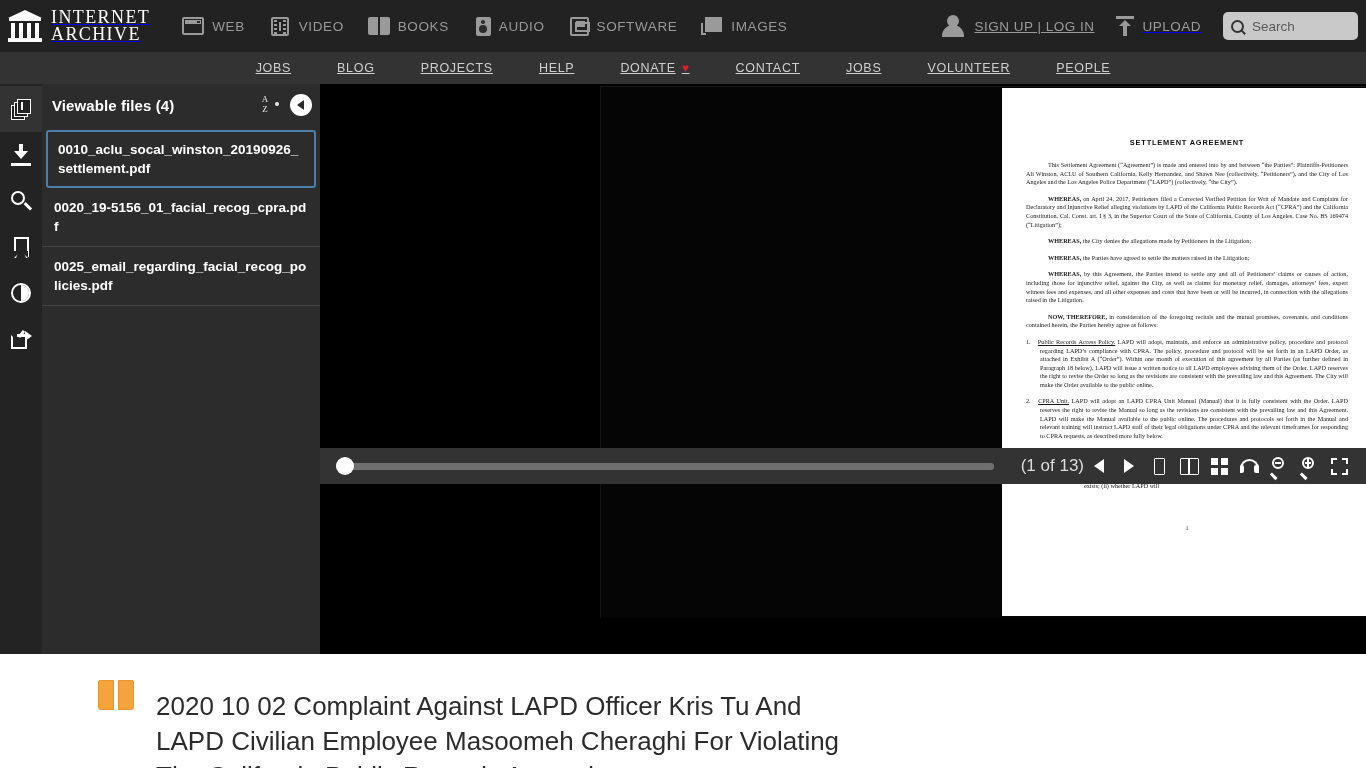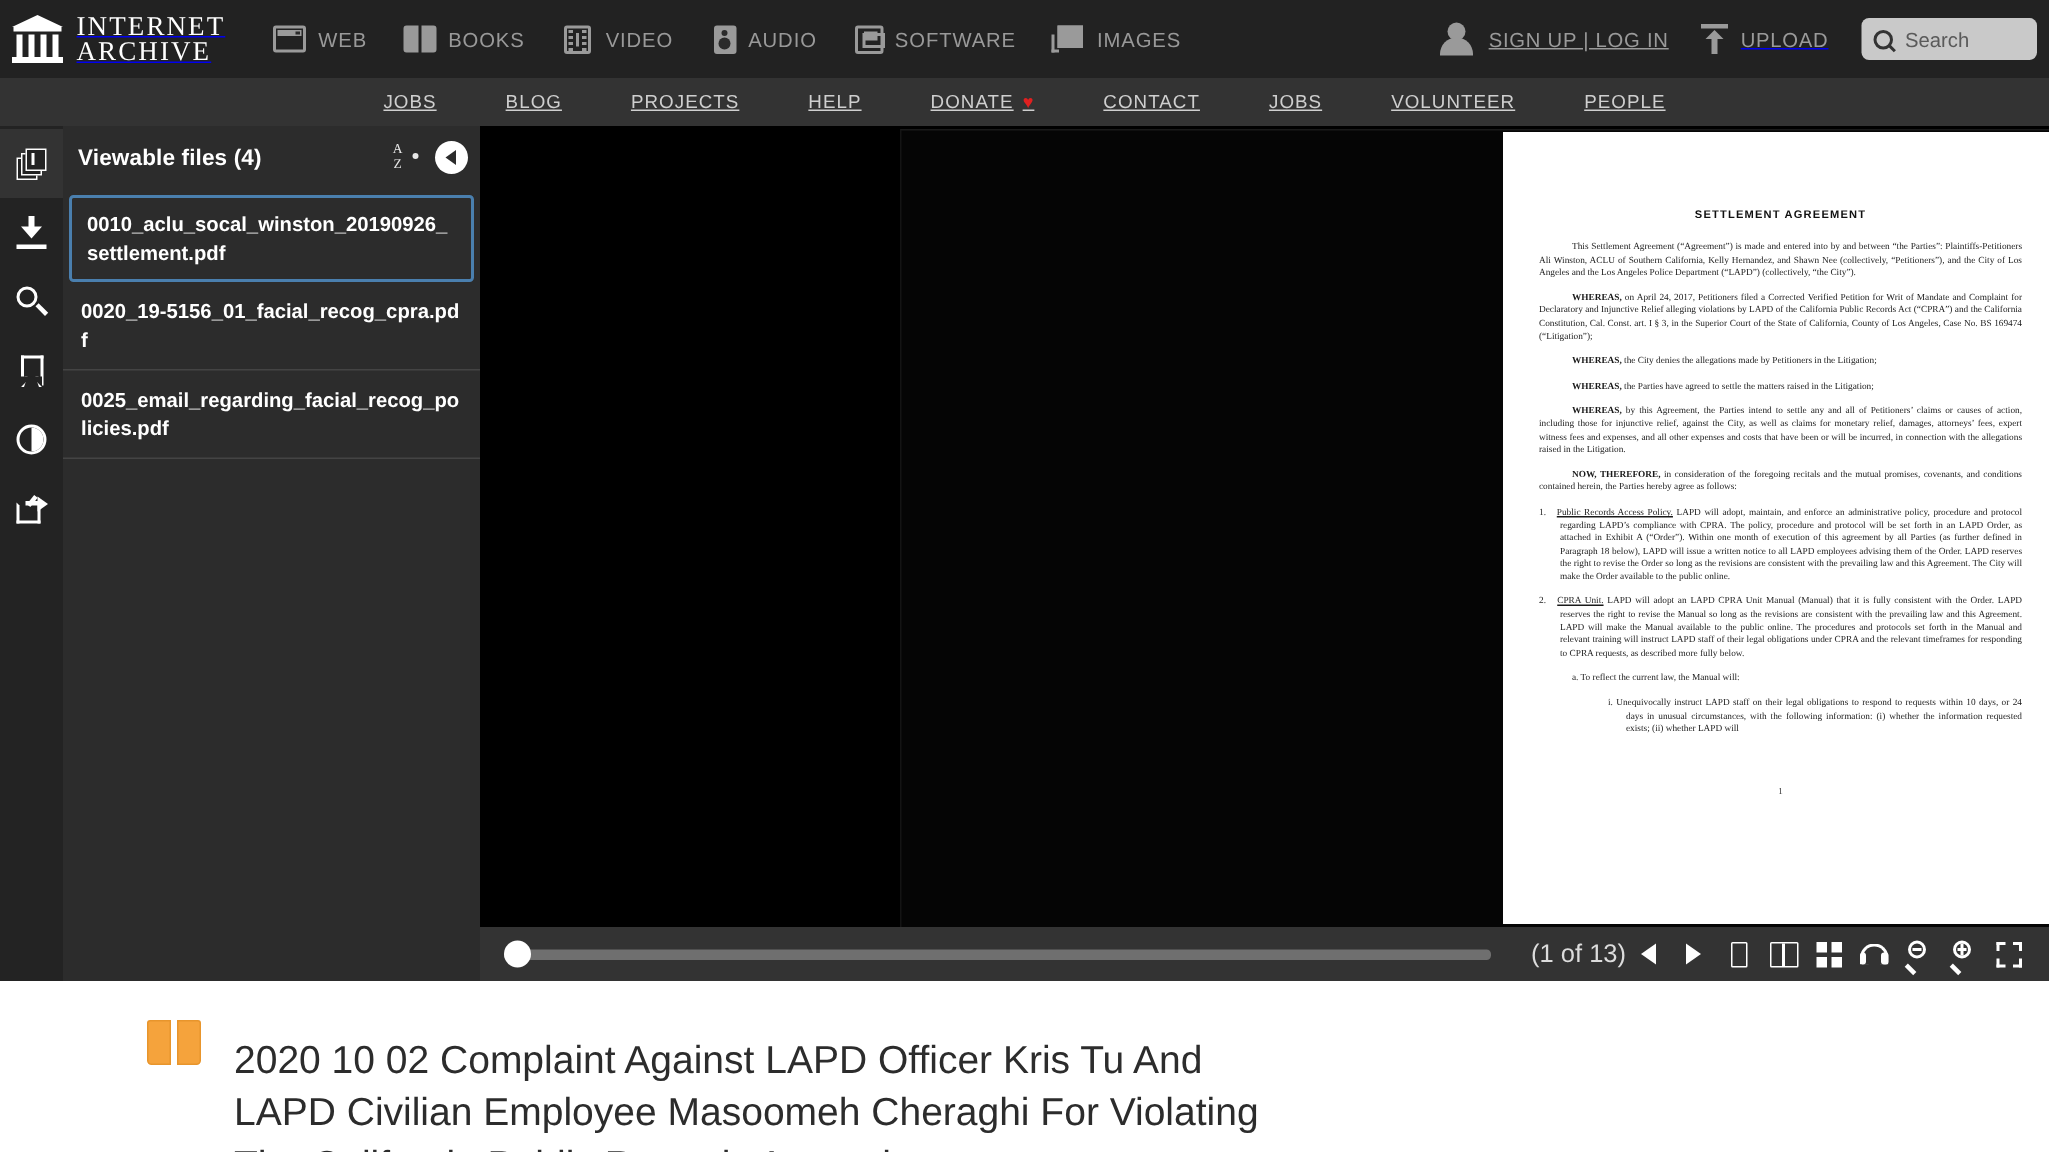--- a/index.html
+++ b/index.html
@@ -134,21 +134,21 @@
   .signup-link { color:#9a9a9a; font-size:13.5px; letter-spacing:0.5px; cursor:pointer; }
   .upload-wrap { display:flex;align-items:center;margin-left:22px;cursor:pointer; }
   .ic-upload { width:18px;height:20px;position:relative;flex:none; }
   .ic-upload .bar { position:absolute;top:0;left:0;width:18px;height:3px;background:#9a9a9a;}
   .ic-upload .stem { position:absolute;top:8px;left:7px;width:4px;height:12px;background:#9a9a9a;}
   .ic-upload .arw { position:absolute;top:4px;left:3px;width:0;height:0;
     border-left:6px solid transparent;border-right:6px solid transparent;border-bottom:6px solid #9a9a9a;}
   .upload-label { color:#9a9a9a; font-size:13.5px; margin-left:8px; letter-spacing:0.5px;}
   .search-box {
     margin-left: 22px;
-    width: 117px; height: 28px; border-radius: 5px;
+    width: 135px; height: 28px; border-radius: 5px;
     background: #c9c9c9;
     display:flex; align-items:center; padding: 0 8px;
     cursor: text;
   }
   .ic-magnify {
     width:13px;height:13px;border:2.2px solid #333;border-radius:50%;
     position:relative;flex:none;
   }
   .ic-magnify::after {
     content:"";position:absolute;right:-4px;bottom:-3px;width:6px;height:2.4px;
@@ -164,21 +164,21 @@
     gap: 0px;
   }
   .sub-item {
     color:#cfcfcf; font-size:12.5px; letter-spacing:0.7px;
     padding: 0 23px; cursor:pointer; display:flex; align-items:center;
   }
   .heart { color:#e02020; margin-left:6px; font-size:12px; }
 
   
   #reader {
-    position:absolute; top:84px; left:0; width:1366px; height:570px;
+    position:absolute; top:84px; left:0; width:1366px; height:400px;
     background:#000000;
   }
   
   #rail {
     position:absolute; top:0; left:0; width:42px; height:570px;
     background:#232323;
   }
   .rail-btn {
     width:42px; height:46px; display:flex; align-items:center; justify-content:center;
     cursor:pointer; position:relative;
@@ -385,31 +385,31 @@
       <span>ARCHIVE</span>
     </span>
   </a>
 
   <div class="nav-media">
     <a class="media-item" href="#">
       <span class="micon ic-web"></span>
       <span class="mlabel">WEB</span>
     </a>
     <a class="media-item" href="#">
+      <span class="micon ic-video">
+          <em></em>
+        </span>
+      <span class="mlabel">VIDEO</span>
+    </a>
+    <a class="media-item" href="#">
       <span class="micon ic-books">
           <i></i>
           <i></i>
         </span>
       <span class="mlabel">BOOKS</span>
-    </a>
-    <a class="media-item" href="#">
-      <span class="micon ic-video">
-          <em></em>
-        </span>
-      <span class="mlabel">VIDEO</span>
     </a>
     <a class="media-item" href="#">
       <span class="micon ic-audio"></span>
       <span class="mlabel">AUDIO</span>
     </a>
     <a class="media-item" href="#">
       <span class="micon ic-soft"></span>
       <span class="mlabel">SOFTWARE</span>
     </a>
     <a class="media-item" href="#">

